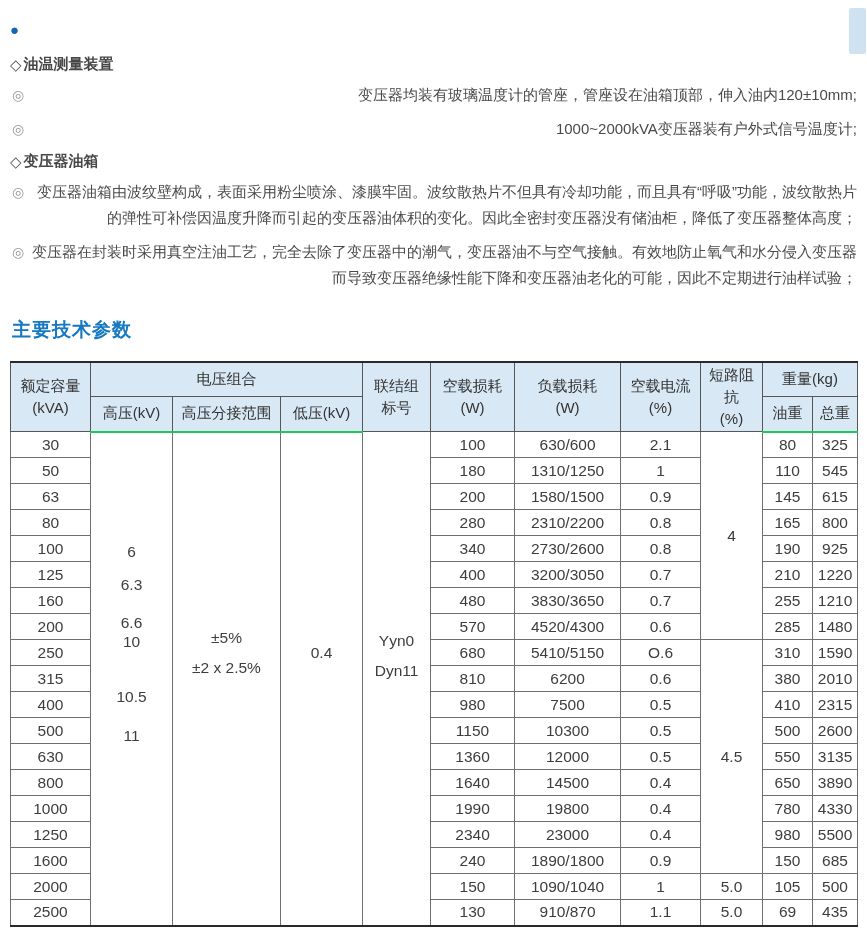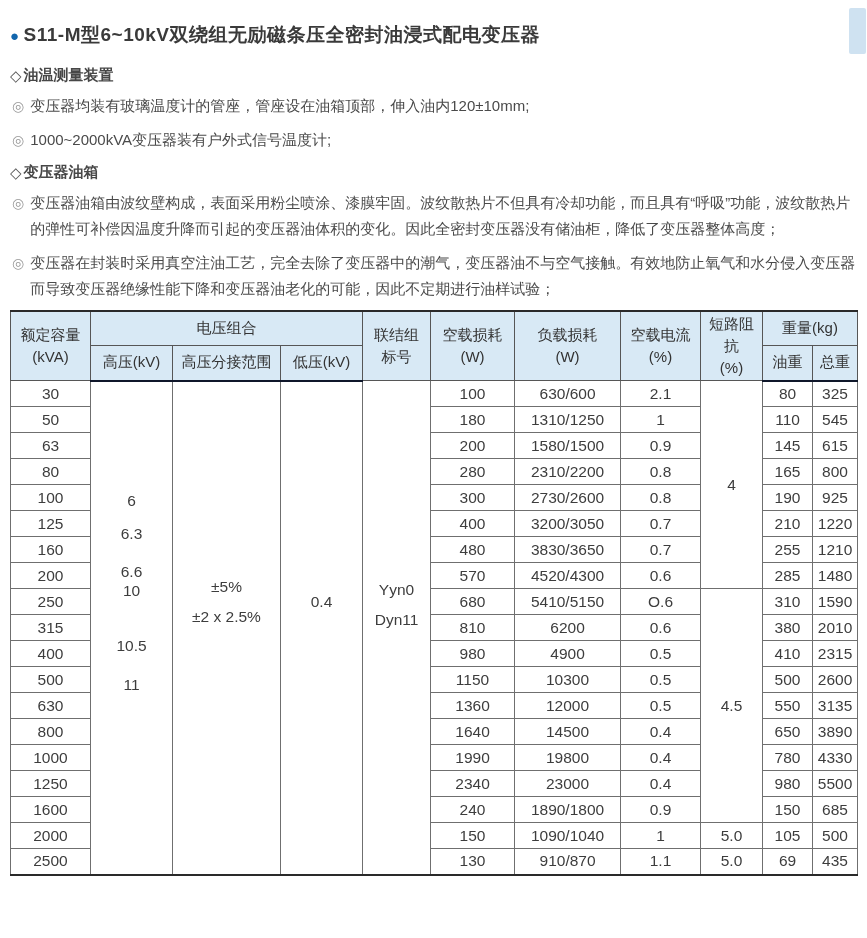--- a/index.html
+++ b/index.html
@@ -27,37 +27,37 @@
   .feat-heading{
     font-size:15px; font-weight:600; color:#474747; margin:10px 0 8px 0;
     display:flex; align-items:center; gap:2px;
   }
   .feat-heading .dia{ font-weight:400; color:#555; }
   .feat-item{
     font-size:15px; color:#4a4a4a; line-height:26px; margin:4px 0 8px 0;
     display:flex; gap:6px; padding-left:2px;
   }
   .feat-item .ring{ color:#9a9a9a; flex:0 0 auto; font-size:14px; line-height:26px; }
-  .feat-item .txt{ flex:1; }
+  .feat-item .txt{ flex:1;text-align:right; }
 
   .section-title{
     color:#1678c0; font-size:19px; font-weight:600; margin:26px 0 18px 2px;
     letter-spacing:1px;
   }
 
   table.params{
     border-collapse:collapse; table-layout:fixed; width:847px;
     border-top:2px solid #2a2a2a; border-bottom:2px solid #2a2a2a;
     border-left:1px solid #4a4a4a; border-right:1px solid #4a4a4a;
   }
   table.params th{
     background:#d8e9f5; font-weight:400; font-size:15px; color:#333;
     border:1px solid #565656; height:25px; padding:1px 2px; text-align:center;
   }
-  table.params thead tr:last-child th{ border-bottom:2px solid #0f172a; }
+  table.params thead tr:last-child th{ border-bottom:2px solid #22c55e; }
   table.params th .l2{ display:block; line-height:22px; }
   table.params td{
     border:1px solid #6f6f6f; height:26px; text-align:center;
     font-size:15.5px; color:#3d3d3d; padding:0 2px;
     vertical-align:middle;
   }
   td.span-cell{ font-size:16px; }
   .hv-stack{ padding-bottom:70px; }
   .hv-stack div{ line-height:19px; }
   .hv-stack div:nth-child(1){ margin-bottom:14px; }
@@ -72,21 +72,20 @@
 </style>
 </head>
 <body>
 
 <div class="corner-accent"></div>
 
 <div class="page">
 
   <div class="doc-title">
     <span class="bullet">●</span>
-    <span>S11-M型6~10kV双绕组无励磁条压全密封油浸式配电变压器</span>
   </div>
 
   <div class="feat-heading">
     <span class="dia">◇</span>
     <span>油温测量装置</span>
   </div>
   <div class="feat-item">
     <span class="ring">◎</span>
     <span class="txt">变压器均装有玻璃温度计的管座，管座设在油箱顶部，伸入油内120±10mm;</span>
   </div>
@@ -101,20 +100,21 @@
   </div>
   <div class="feat-item">
     <span class="ring">◎</span>
     <span class="txt">变压器油箱由波纹壁构成，表面采用粉尘喷涂、漆膜牢固。波纹散热片不但具有冷却功能，而且具有“呼吸”功能，波纹散热片的弹性可补偿因温度升降而引起的变压器油体积的变化。因此全密封变压器没有储油柜，降低了变压器整体高度；</span>
   </div>
   <div class="feat-item">
     <span class="ring">◎</span>
     <span class="txt">变压器在封装时采用真空注油工艺，完全去除了变压器中的潮气，变压器油不与空气接触。有效地防止氧气和水分侵入变压器而导致变压器绝缘性能下降和变压器油老化的可能，因此不定期进行油样试验；</span>
   </div>
 
+  <div class="section-title">主要技术参数</div>
 
   <table class="params">
     <colgroup>
       <col style="width:80px">
         <col style="width:82px">
         <col style="width:108px">
       <col style="width:82px">
         <col style="width:68px">
         <col style="width:84px">
       <col style="width:106px">
@@ -216,21 +216,21 @@
         <tr>
           <td>80</td>
           <td>280</td>
           <td>2310/2200</td>
           <td>0.8</td>
           <td>165</td>
           <td>800</td>
         </tr>
         <tr>
           <td>100</td>
-          <td>300</td>
+          <td>340</td>
           <td>2730/2600</td>
           <td>0.8</td>
           <td>190</td>
           <td>925</td>
         </tr>
         <tr>
           <td>125</td>
           <td>400</td>
           <td>3200/3050</td>
           <td>0.7</td>
@@ -266,21 +266,21 @@
           <td>315</td>
           <td>810</td>
           <td>6200</td>
           <td>0.6</td>
           <td>380</td>
           <td>2010</td>
         </tr>
         <tr>
           <td>400</td>
           <td>980</td>
-          <td>4900</td>
+          <td>7500</td>
           <td>0.5</td>
           <td>410</td>
           <td>2315</td>
         </tr>
         <tr>
           <td>500</td>
           <td>1150</td>
           <td>10300</td>
           <td>0.5</td>
           <td>500</td>

